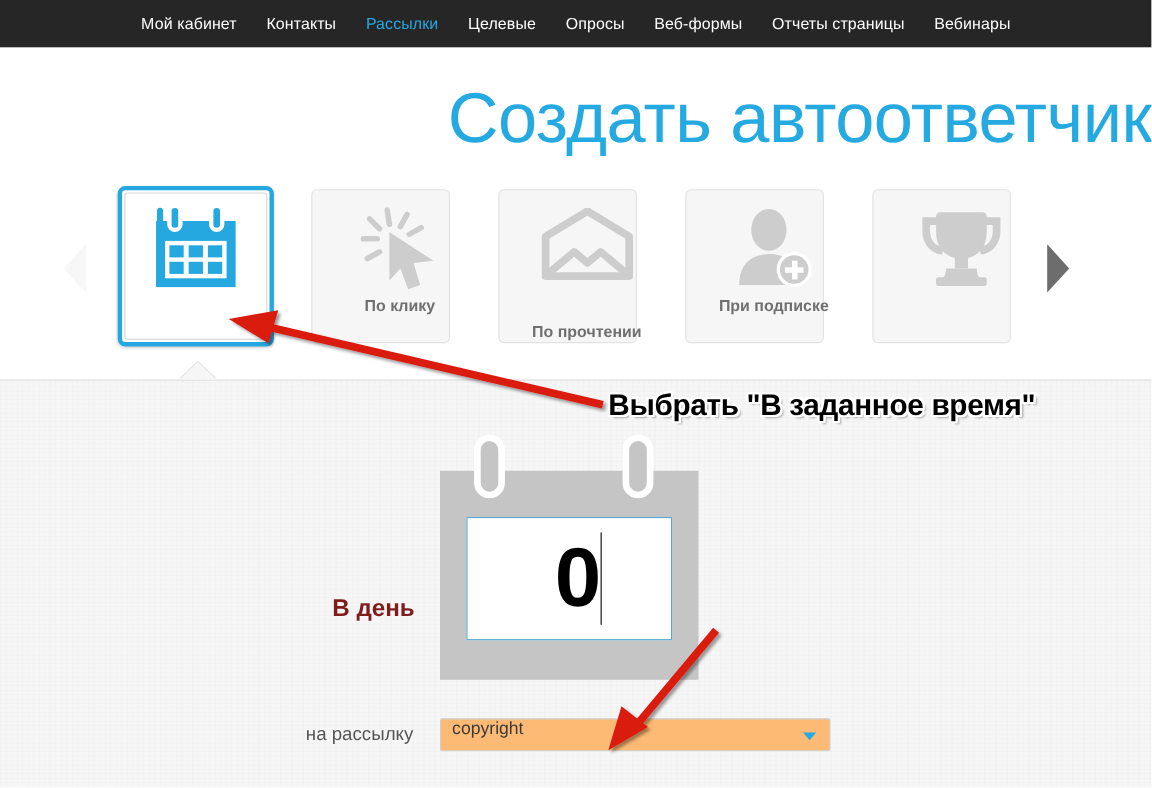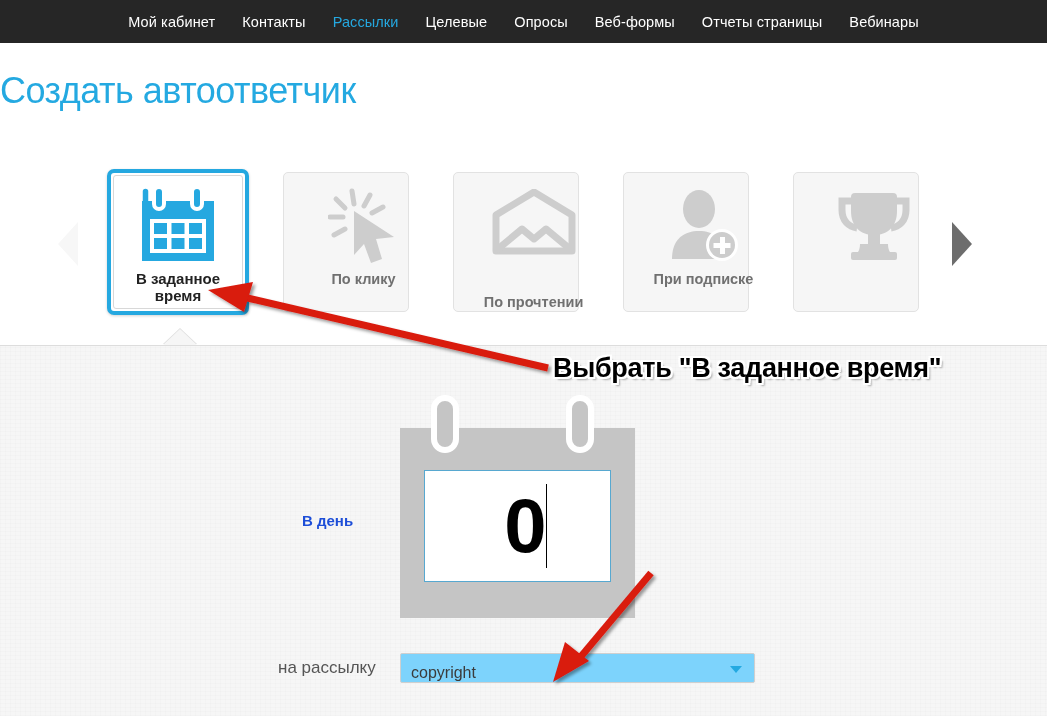--- a/index.html
+++ b/index.html
@@ -40,23 +40,23 @@
     letter-spacing: 0.1px;
     cursor: pointer;
   }
   .navitem.active { color: #25a8e0; }
 
   
   #title {
     position: absolute;
     left: 0; top: 70px;
     width: 1047px;
-    text-align: left;
+    text-align: right;
     color: #24a9e1;
-    font-size: 36px;
+    font-size: 64px;
     font-weight: normal;
     font-family: "Liberation Sans", sans-serif;
     letter-spacing: -0.5px;
     white-space: nowrap;
   }
 
   .arrow-btn {
     position: absolute;
     top: 222px;
     width: 0; height: 0;
@@ -192,46 +192,46 @@
   }
   #cal-caret {
     position: absolute;
     left: 121px; top: 13px;
     width: 1px; height: 84px;
     background: #000000;
   }
 
   #label-vden {
     position: absolute;
-    left: 302px; top: 512px;
-    color: #1d4ed8;
-    font-size: 15px;
+    left: 302px; top: 540px;
+    color: #7f1d1d;
+    font-size: 22px;
     font-weight: bold;
     font-family: "Liberation Sans", sans-serif;
     white-space: nowrap;
   }
 
   
   #label-narassylku {
     position: absolute;
     left: 278px; top: 658px;
     color: #555555;
     font-size: 17px;
     font-family: "Liberation Sans", sans-serif;
     white-space: nowrap;
   }
   #campaign-select {
     position: absolute;
     left: 400px; top: 653px;
     width: 355px; height: 30px;
-    background: #7dd3fc;
+    background: #fdba74;
     border: 1px solid #cfcfcf;
     border-radius: 2px;
     display: flex;
-    align-items: flex-end;
+    align-items: flex-start;
     cursor: pointer;
   }
   #campaign-value {
     margin-left: 10px;
     color: #3b3b3b;
     font-size: 16px;
     font-family: "Liberation Sans", sans-serif;
   }
   #campaign-caret {
     position: absolute;
@@ -312,24 +312,20 @@
             <rect x="33.5" y="38" width="13" height="11"></rect>
             <rect x="51" y="38" width="13" height="11"></rect>
             <rect x="16" y="53" width="13" height="11"></rect>
             <rect x="33.5" y="53" width="13" height="11"></rect>
             <rect x="51" y="53" width="13" height="11"></rect>
           </g>
           <rect x="16" y="2" width="10" height="22" rx="5" fill="#25a8e0" stroke="#ffffff" stroke-width="4"></rect>
           <rect x="54" y="2" width="10" height="22" rx="5" fill="#25a8e0" stroke="#ffffff" stroke-width="4"></rect>
         </svg>
       </div>
-      <div class="tlabel">
-        <span>В заданное</span><br>
-        <span>время</span>
-      </div>
     </div>
   </div>
 
   <div class="tile" id="tile-1">
     <div class="ticon">
       <svg width="72" height="78" viewBox="0 0 72 78" aria-hidden="true">
         <g stroke="#cdcdcd" stroke-width="5" stroke-linecap="round">
           <line x1="24" y1="4" x2="26" y2="17"></line>
           <line x1="8" y1="12" x2="17" y2="21"></line>
           <line x1="2" y1="30" x2="15" y2="30"></line>

